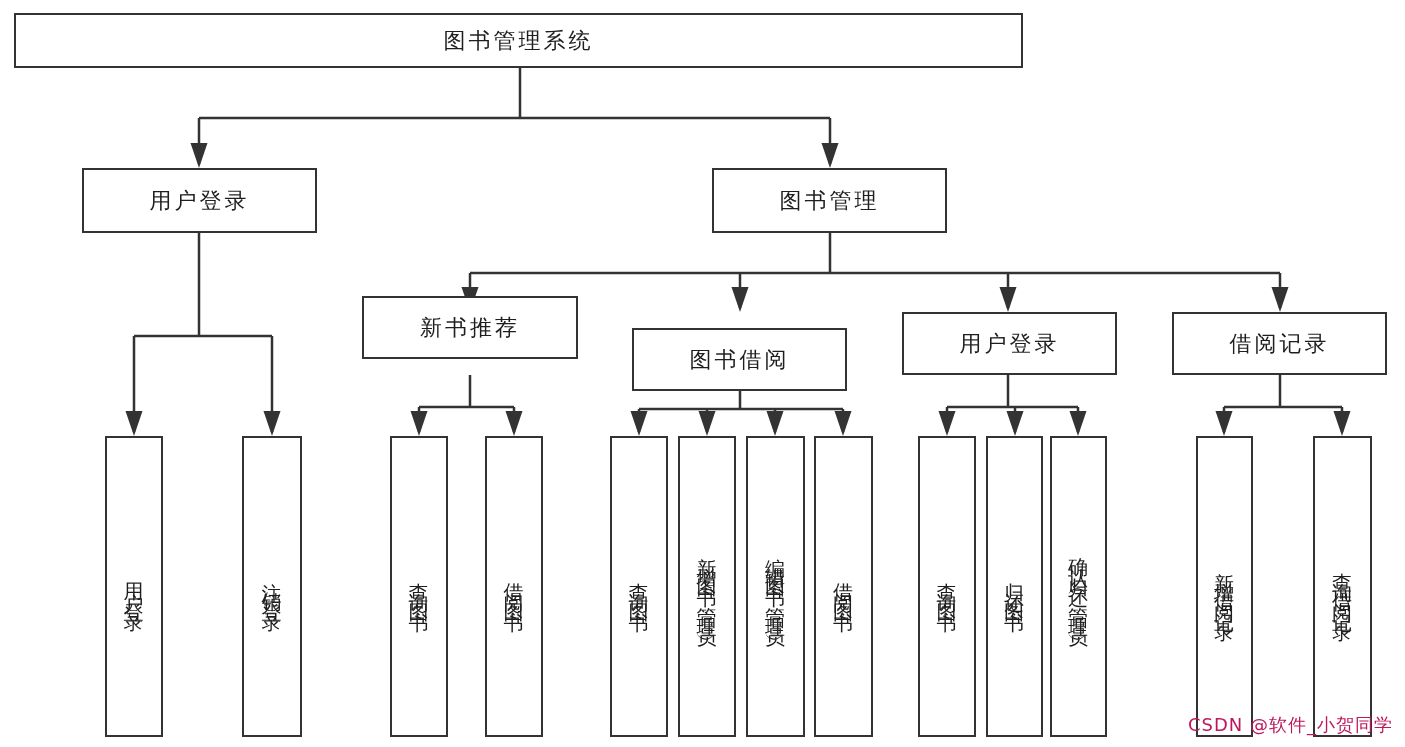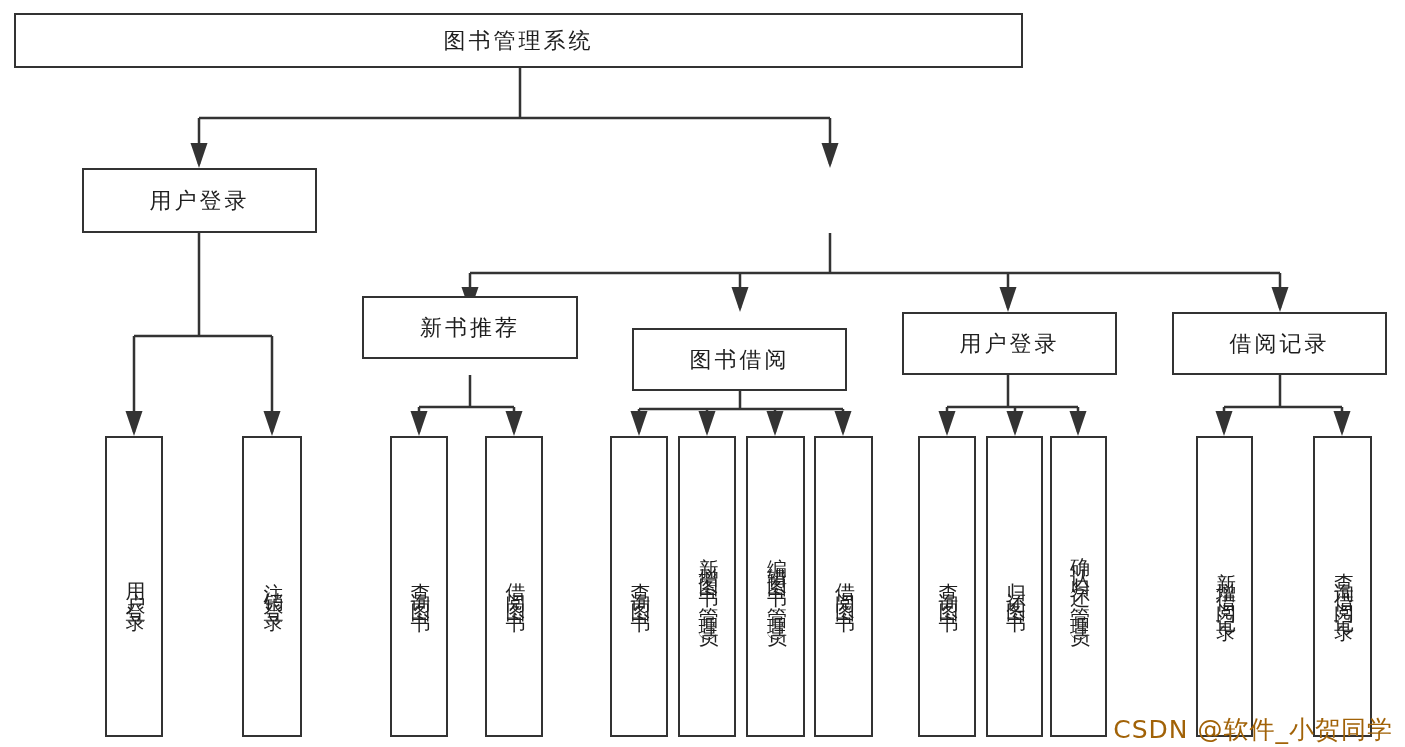--- a/index.html
+++ b/index.html
@@ -6,29 +6,28 @@
   .stage{
     position:relative;width:1405px;height:747px;background:#fff;overflow:hidden;
     font-family:"DejaVu Sans","Liberation Sans",sans-serif;
   }
   .connectors{position:absolute;left:0;top:0;z-index:1;}
   .node{
     position:absolute;box-sizing:border-box;z-index:2;
     border:2px solid #333;background:#fff;color:#1e1e1e;
     display:flex;align-items:center;justify-content:center;
     text-align:center;
-    font-family:Liberation Mono, monospace;
   }
   .node.h{font-size:22px;letter-spacing:3px;white-space:nowrap;}
   .node.v{
     writing-mode:vertical-rl;text-orientation:mixed;
     font-size:20px;letter-spacing:10px;line-height:1;
   }
   .watermark{
-    position:absolute;z-index:3;color:#a16207;font-size:25px;
+    position:absolute;z-index:3;color:#be185d;font-size:18px;
     white-space:nowrap;letter-spacing:1px;
   }
 </style>
 </head>
 <body>
 
 <div class="stage">
 
   <svg class="connectors" width="1405" height="747" viewBox="0 0 1405 747">
     <g stroke="#333" stroke-width="2.5" fill="none">
@@ -66,20 +65,21 @@
       <polygon points="1006.5,411 1023.5,411 1015,436"></polygon>
       <polygon points="1069.5,411 1086.5,411 1078,436"></polygon>
       <polygon points="1215.5,411 1232.5,411 1224,436"></polygon>
       <polygon points="1333.5,411 1350.5,411 1342,436"></polygon>
     </g>
   </svg>
 
   <div class="node h" style="left:14px;top:13px;width:1009px;height:55px;">图书管理系统</div>
 
   <div class="node h" style="left:82px;top:168px;width:235px;height:65px;">用户登录</div>
+  <div class="node h" style="left:712px;top:168px;width:235px;height:65px;">图书管理</div>
 
   <div class="node h" style="left:362px;top:296px;width:216px;height:63px;">新书推荐</div>
   <div class="node h" style="left:632px;top:312px;width:215px;height:63px;margin-top:16px;">图书借阅</div>
   <div class="node h" style="left:902px;top:312px;width:215px;height:63px;">用户登录</div>
   <div class="node h" style="left:1172px;top:312px;width:215px;height:63px;">借阅记录</div>
 
   <div class="node v" style="left:105px;top:436px;width:58px;height:301px;">用户登录</div>
   <div class="node v" style="left:242px;top:436px;width:60px;height:301px;">注销登录</div>
 
   <div class="node v" style="left:390px;top:436px;width:58px;height:301px;">查询图书</div>

